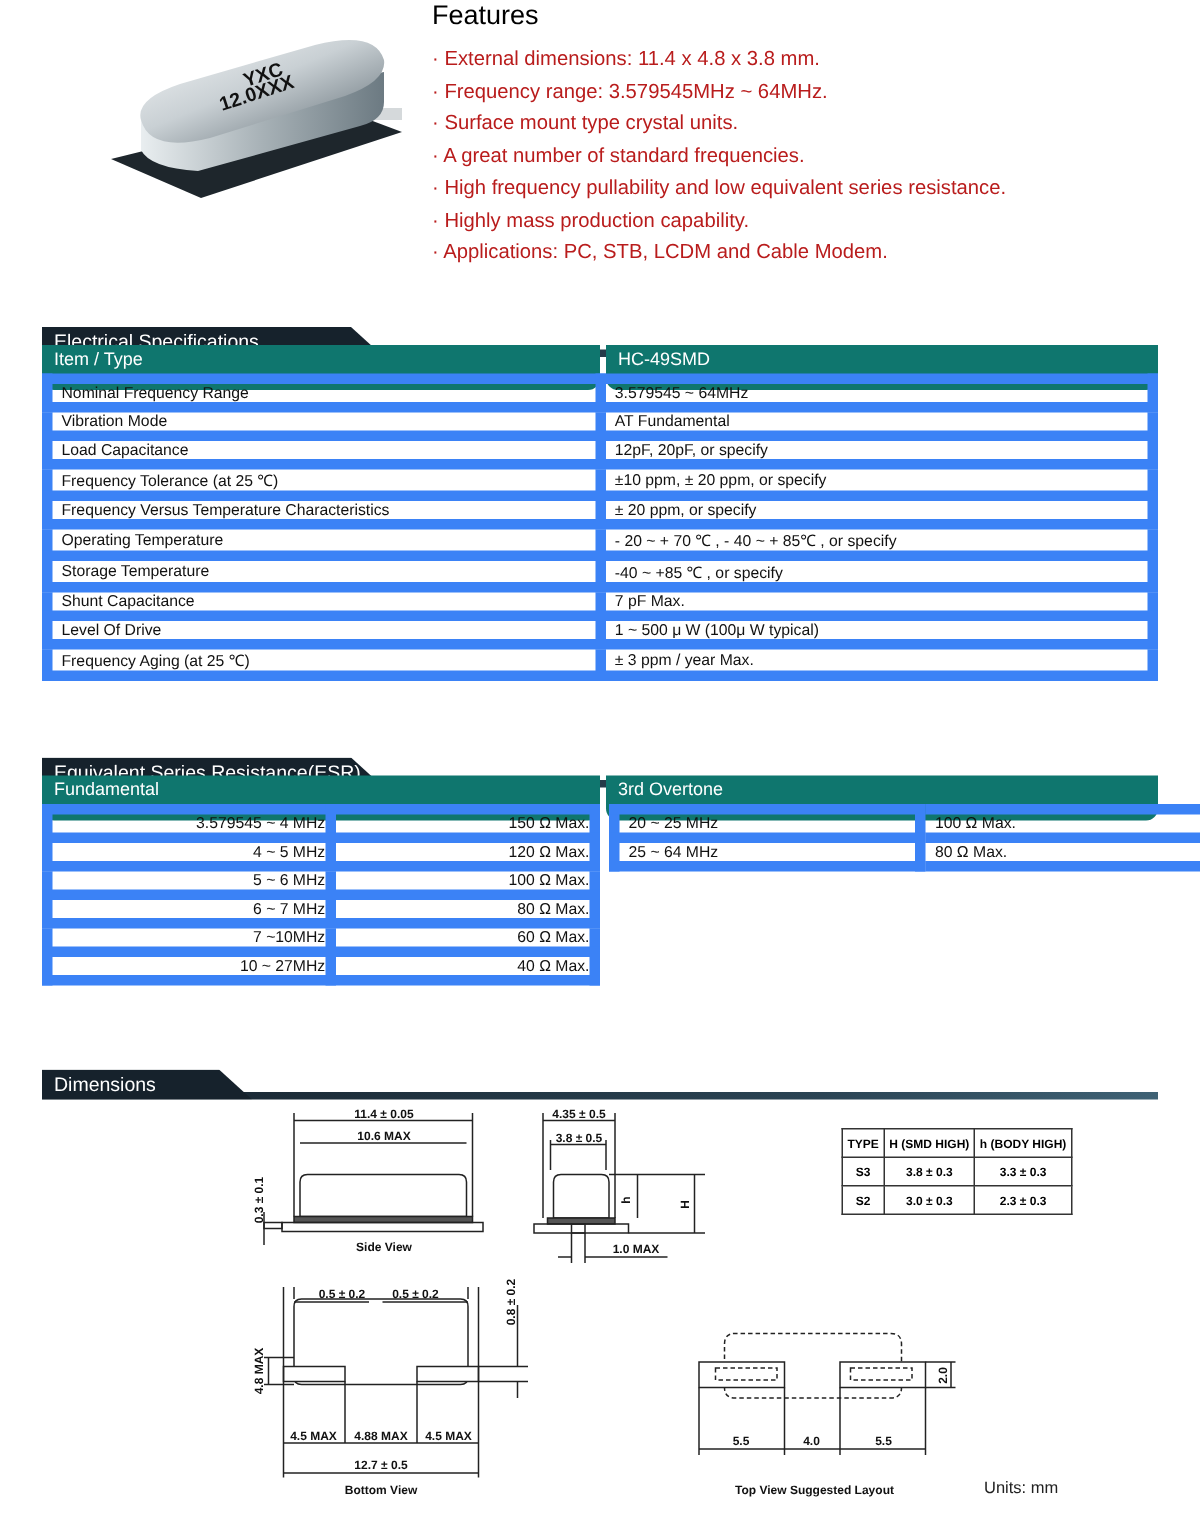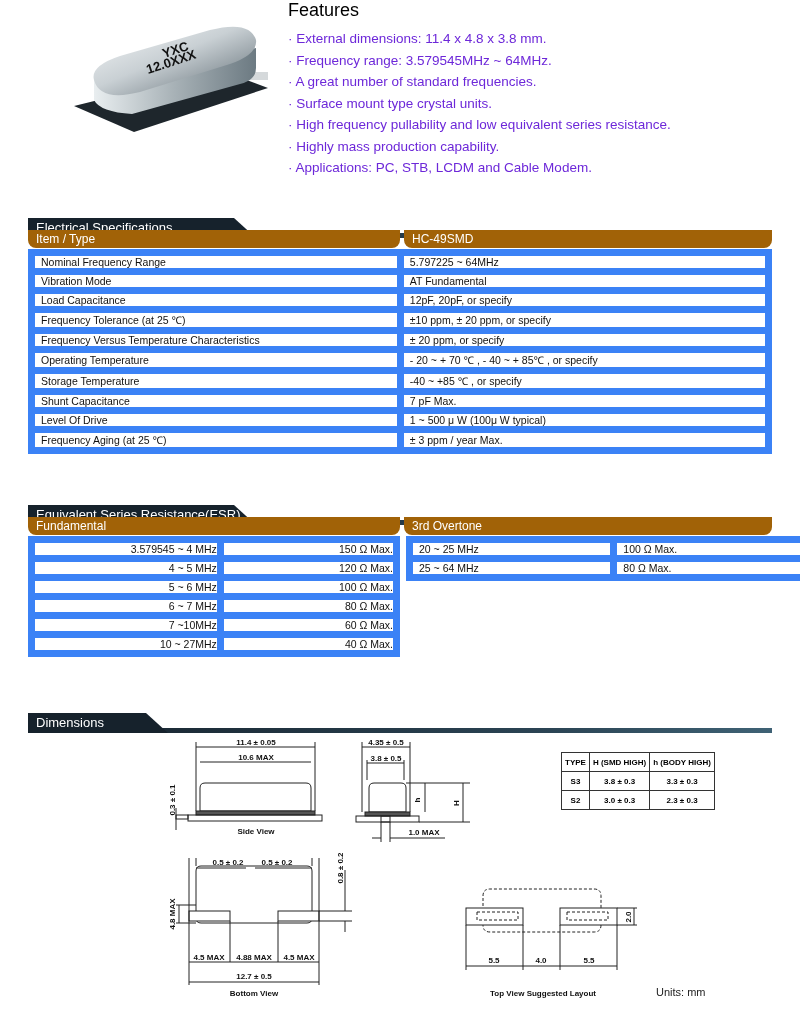--- a/index.html
+++ b/index.html
@@ -5,33 +5,33 @@
   html, body { margin:0; padding:0; background:#ffffff; }
   body { width:800px; height:1016px; position:relative; overflow:hidden;
          font-family:"Liberation Sans", sans-serif; color:#000; }
   .abs { position:absolute; }
 
   
   #product { left:60px; top:8px; width:220px; height:130px; }
 
   
   #features-title { left:288px; top:0px; font-size:18px; color:#000000; font-weight:normal; }
-  #features-list { left:288px; top:28px; margin:0; padding:0; list-style:none; font-size:13.5px; color:#6d28d9; }
+  #features-list { left:288px; top:28px; margin:0; padding:0; list-style:none; font-size:13.5px; color:#b91c1c; }
   #features-list li { height:21.5px; line-height:21.5px; white-space:nowrap; }
   #features-list li::before { content:"· "; }
 
   
   .sec-head { position:absolute; left:28px; right:28px; height:20px;margin-top:11px; }
   .sec-tab { position:absolute; left:0; top:0; height:20px; background:#16222c;
              color:#fff; font-size:13px; line-height:20px; padding-left:8px; box-sizing:border-box;
              clip-path: polygon(0 0, calc(100% - 22px) 0, 100% 100%, 0 100%); }
   .sec-line { position:absolute; left:0; right:0; bottom:0; height:5px;
               background:linear-gradient(to right,#16222c 0%,#2b4454 70%,#3f6275 100%); }
 
-  .col-head { position:absolute; height:18px; background:#a16207; color:#fff; font-size:12px;
+  .col-head { position:absolute; height:30px; background:#0f766e; color:#fff; font-size:12px;
               line-height:18px; padding-left:8px; box-sizing:border-box;
               border-radius:0 0 8px 8px; }
 
   table.spec { position:absolute; border-collapse:collapse; font-size:10.5px; color:#111; }
   table.spec td { border:7px solid #3b82f6; height:18.5px; padding:0 0 0 6px; box-sizing:border-box; white-space:nowrap; }
 
   
   svg text { font-family:"Liberation Sans", sans-serif; }
   #dim-table { position:absolute; left:561px; top:752px; border-collapse:collapse; font-size:8px; font-weight:bold; }
   #dim-table td { border:1px solid #333; height:18px; padding:0 3px; text-align:center; white-space:nowrap; }
@@ -59,42 +59,42 @@
   <path d="M34,72 L34,92 Q40,104 72,106 L180,76 Q196,72 196,60 L196,40 Z" fill="url(#side)"></path>
   <path d="M34,72 Q30,58 60,48 L150,22 Q190,12 196,32 Q198,46 170,56 L80,84 Q40,94 34,72 Z" fill="url(#can)"></path>
   <text x="104" y="50" font-size="13" font-weight="bold" fill="#111" transform="rotate(-18 104 50)">YXC</text>
   <text x="88" y="66" font-size="13" font-weight="bold" fill="#111" transform="rotate(-18 88 66)">12.0XXX</text>
 </svg>
 
 <div id="features-title" class="abs">Features</div>
 <ul id="features-list" class="abs">
   <li>External  dimensions: 11.4 x 4.8 x 3.8 mm.</li>
   <li>Frequency  range:  3.579545MHz ~ 64MHz.</li>
+  <li>Surface mount type crystal units.</li>
   <li>A great number of standard frequencies.</li>
-  <li>Surface mount type crystal units.</li>
   <li>High frequency pullability and low equivalent series resistance.</li>
   <li>Highly mass production capability.</li>
   <li>Applications:  PC, STB, LCDM  and  Cable Modem.</li>
 </ul>
 
 <div class="sec-head" style="top:207px;">
   <div class="sec-line"></div>
   <div class="sec-tab" style="width:228px;">Electrical Specifications</div>
 </div>
 <div class="col-head" style="left:28px; top:230px; width:372px;">Item / Type</div>
 <div class="col-head" style="left:404px; top:230px; width:368px;">HC-49SMD</div>
 <table class="spec" style="left:28px; top:249px; width:744px;">
   <colgroup>
       <col style="width:372px">
       <col style="width:372px">
     </colgroup>
   <tbody>
       <tr>
         <td>Nominal Frequency Range</td>
-        <td>5.797225 ~ 64MHz</td>
+        <td>3.579545 ~ 64MHz</td>
       </tr>
   <tr>
         <td>Vibration Mode</td>
         <td>AT Fundamental</td>
       </tr>
   <tr>
         <td>Load Capacitance</td>
         <td>12pF, 20pF, or specify</td>
       </tr>
   <tr>

